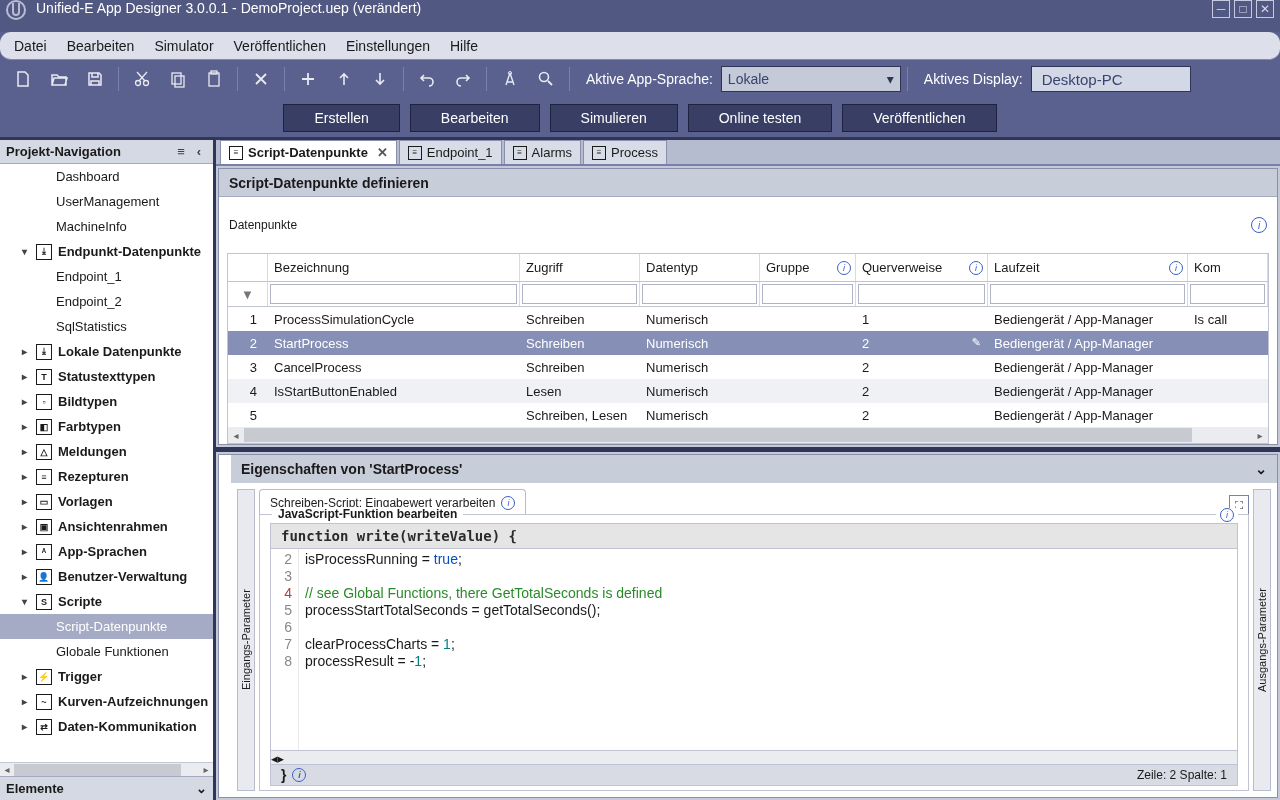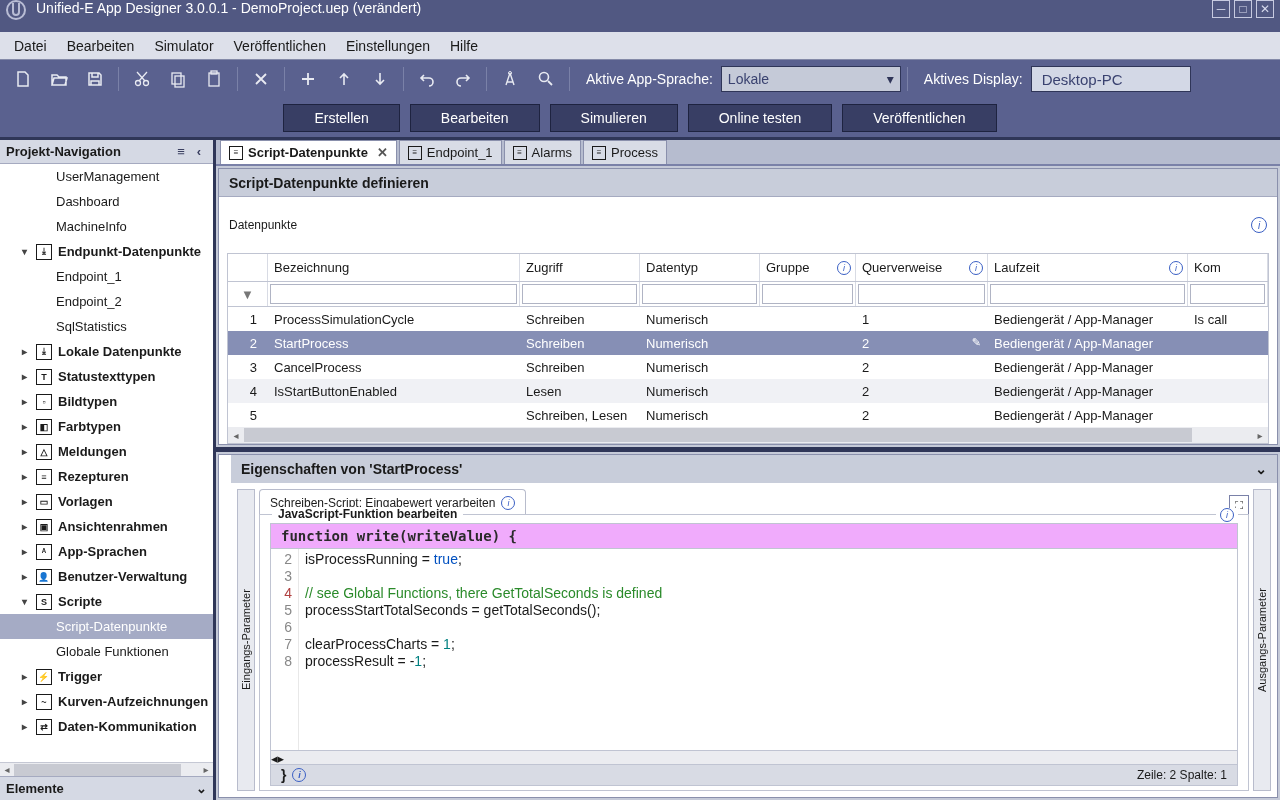--- a/index.html
+++ b/index.html
@@ -6,21 +6,21 @@
 body { width: 1280px; height: 800px; overflow: hidden; background: #5a618f; font-size: 13px; color: #1a1a1a; }
 
 
 .titlebar { height: 32px; background: #515882; color: #fff; display: flex; padding: 0 6px; }
 .titlebar .app-icon { width: 20px; height: 20px; border: 2px solid #b8bcd4; border-radius: 50%; display: flex; align-items: center; justify-content: center; margin-right: 10px; }
 .titlebar .app-icon svg { width: 10px; height: 14px; }
 .titlebar .title-text { flex: 1; font-size: 14px; }
 .titlebar .win-btn { width: 18px; height: 18px; border: 1px solid #c7cae0; margin-left: 4px; display: flex; align-items: center; justify-content: center; cursor: pointer; font-size: 12px; color: #d6d9ec; }
 
 
-.menubar { height: 28px; background: #dde0ea; display: flex; align-items: center; padding: 0 4px; border-bottom: 1px solid #848aa8; }
+.menubar { height: 28px; background: #dde0ea; display: flex; align-items: center; padding: 0 4px; border-bottom: 1px solid #848aa8; border-radius: 11px; }
 .menubar .menu-item { padding: 4px 10px; font-size: 14px; color: #1a1a1a; cursor: pointer; }
 
 
 .toolbar { height: 38px; background: #5a618f; display: flex; align-items: center; padding: 0 6px; gap: 2px; }
 .toolbar .tool-btn { width: 34px; height: 28px; display: flex; align-items: center; justify-content: center; cursor: pointer; color: #e8eaf2; }
 .toolbar .sep { width: 1px; height: 24px; background: #7a81a8; margin: 0 4px; }
 .toolbar .label { color: #fff; font-size: 14px; margin-left: 10px; margin-right: 6px; }
 .toolbar .combo { height: 26px; background: #c5cad8; border: 1px solid #2f3558; padding: 2px 24px 2px 6px; font-size: 14px; color: #3a4270; position: relative; min-width: 180px; display: flex; align-items: center; }
 .toolbar .combo::after { content: '▾'; position: absolute; right: 6px; color: #2f3558; }
 .toolbar .display-label { background: #d3d8e6; color: #3a4270; border: 1px solid #2f3558; padding: 2px 10px; height: 26px; display: flex; align-items: center; min-width: 160px; font-size: 15px; }
@@ -114,21 +114,21 @@
 .code-tabs { height: 26px; display: flex; align-items: flex-end; justify-content: flex-end; }
 .code-tab { height: 26px; background: #fff; border: 1px solid #b8bccc; border-bottom: none; border-radius: 4px 4px 0 0; padding: 0 10px; display: flex; align-items: center; font-size: 12px; gap: 6px; }
 .code-tab .info-i { width: 14px; height: 14px; border: 1px solid #3a5fc4; border-radius: 50%; color: #3a5fc4; display: flex; align-items: center; justify-content: center; font-size: 9px; font-style: italic; }
 .expand-btn { margin-left: auto; width: 20px; height: 20px; border: 1px solid #7a81a8; display: flex; align-items: center; justify-content: center; cursor: pointer; font-size: 11px; }
 
 .fieldset { flex: 1; border: 1px solid #c0c4d2; margin-top: -1px; padding: 8px 10px 4px 10px; display: flex; flex-direction: column; position: relative; }
 .fieldset .legend { position: absolute; top: -8px; left: 12px; background: #fff; padding: 0 6px; font-size: 12px; display: flex; gap: 6px; align-items: center; font-weight: bold;}
 .legend-info { position: absolute; top: -7px; right: 10px; background: #fff; padding: 0 4px; }
 .legend-info .info-i { width: 14px; height: 14px; border: 1px solid #3a5fc4; border-radius: 50%; color: #3a5fc4; display: flex; align-items: center; justify-content: center; font-size: 9px; font-style: italic; }
 
-.func-sig { background: #f0abfc; padding: 4px 10px; font-family: Consolas, monospace; font-size: 14px; font-weight: bold; color: #2a2a2a; border: 1px solid #c0c4d2; }
+.func-sig { background: #e5e5e5; padding: 4px 10px; font-family: Consolas, monospace; font-size: 14px; font-weight: bold; color: #2a2a2a; border: 1px solid #c0c4d2; }
 .code-editor { flex: 1; border: 1px solid #c0c4d2; border-top: none; display: flex; font-family: Consolas, monospace; font-size: 14px; overflow: hidden; }
 .gutter { width: 28px; background: #fff; color: #888; text-align: right; padding: 2px 6px 2px 0; border-right: 1px solid #e8e8e8; line-height: 17px; }
 .gutter .hl { color: #b04040; }
 .code-text { flex: 1; padding: 2px 6px; line-height: 17px; white-space: pre; overflow: hidden; }
 .bool { color: #0050c0; }
 .num-lit { color: #008080; }
 .comment { color: #2a8a2a; }
 .func-close { background: #d8dbe4; padding: 2px 10px; font-family: Consolas, monospace; font-size: 14px; font-weight: bold; border: 1px solid #c0c4d2; border-top: none; display: flex; align-items: center; }
 .func-close .info-i { width: 14px; height: 14px; border: 1px solid #3a5fc4; border-radius: 50%; color: #3a5fc4; display: flex; align-items: center; justify-content: center; font-size: 9px; font-style: italic; margin-left: 6px; }
 .func-close .status { margin-left: auto; font-family: "Segoe UI", Arial, sans-serif; font-size: 12px; font-weight: normal; }
@@ -266,24 +266,24 @@
 
   <div class="sidebar">
     <div class="panel-header">
       <span>Projekt-Navigation</span>
       <span class="spacer"></span>
       <span class="ph-icon">≡</span>
       <span class="ph-icon">‹</span>
     </div>
     <div class="tree" id="tree">
         <div class="tree-item depth2">
+          <span>Dashboard</span>
+        </div>
+        <div class="tree-item depth2">
           <span>UserManagement</span>
-        </div>
-        <div class="tree-item depth2">
-          <span>Dashboard</span>
         </div>
         <div class="tree-item depth2">
           <span>MachineInfo</span>
         </div>
         <div class="tree-item depth1 bold">
           <span class="expander">▾</span>
           <span class="ticon">⤓</span>
           <span>Endpunkt-Datenpunkte</span>
         </div>
         <div class="tree-item depth2">

